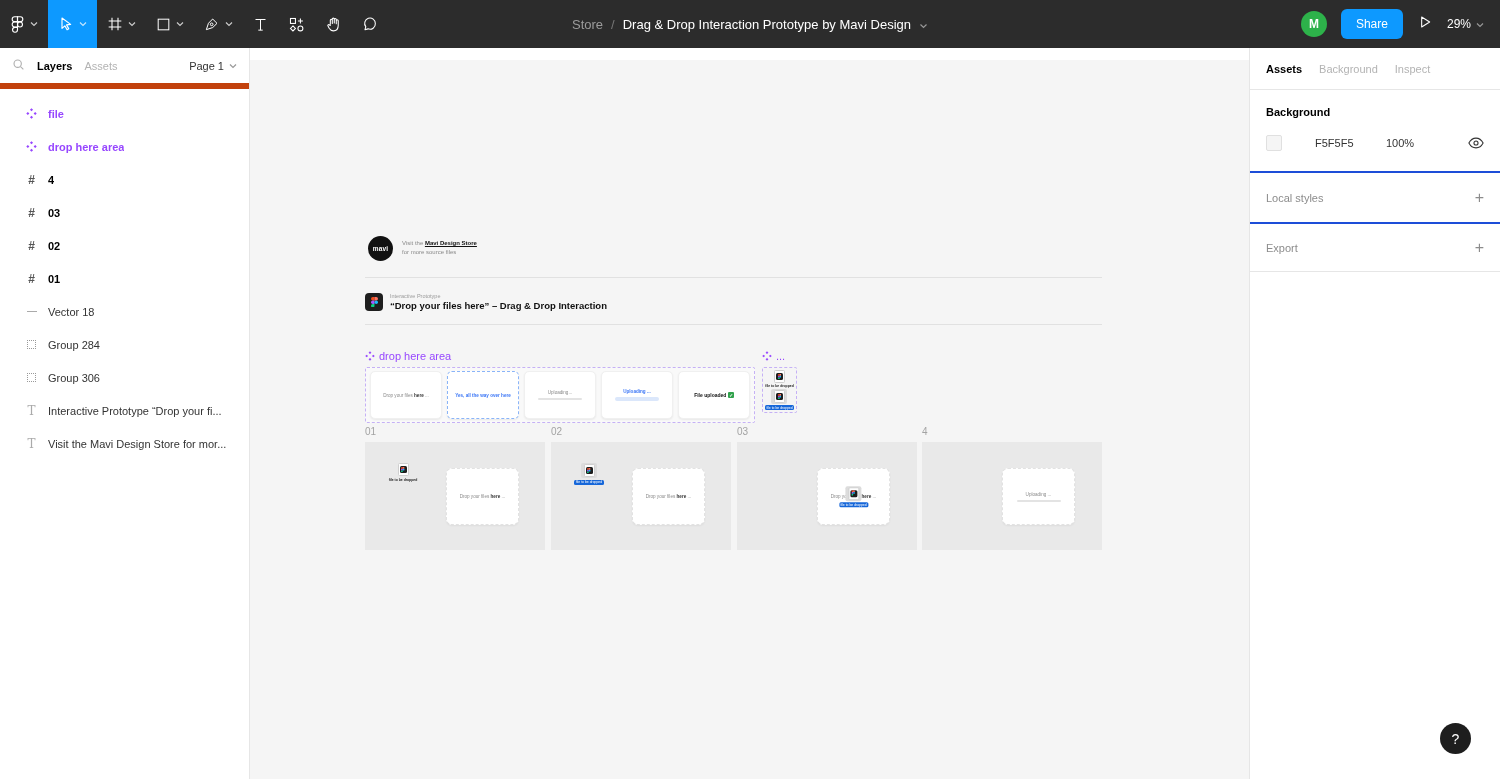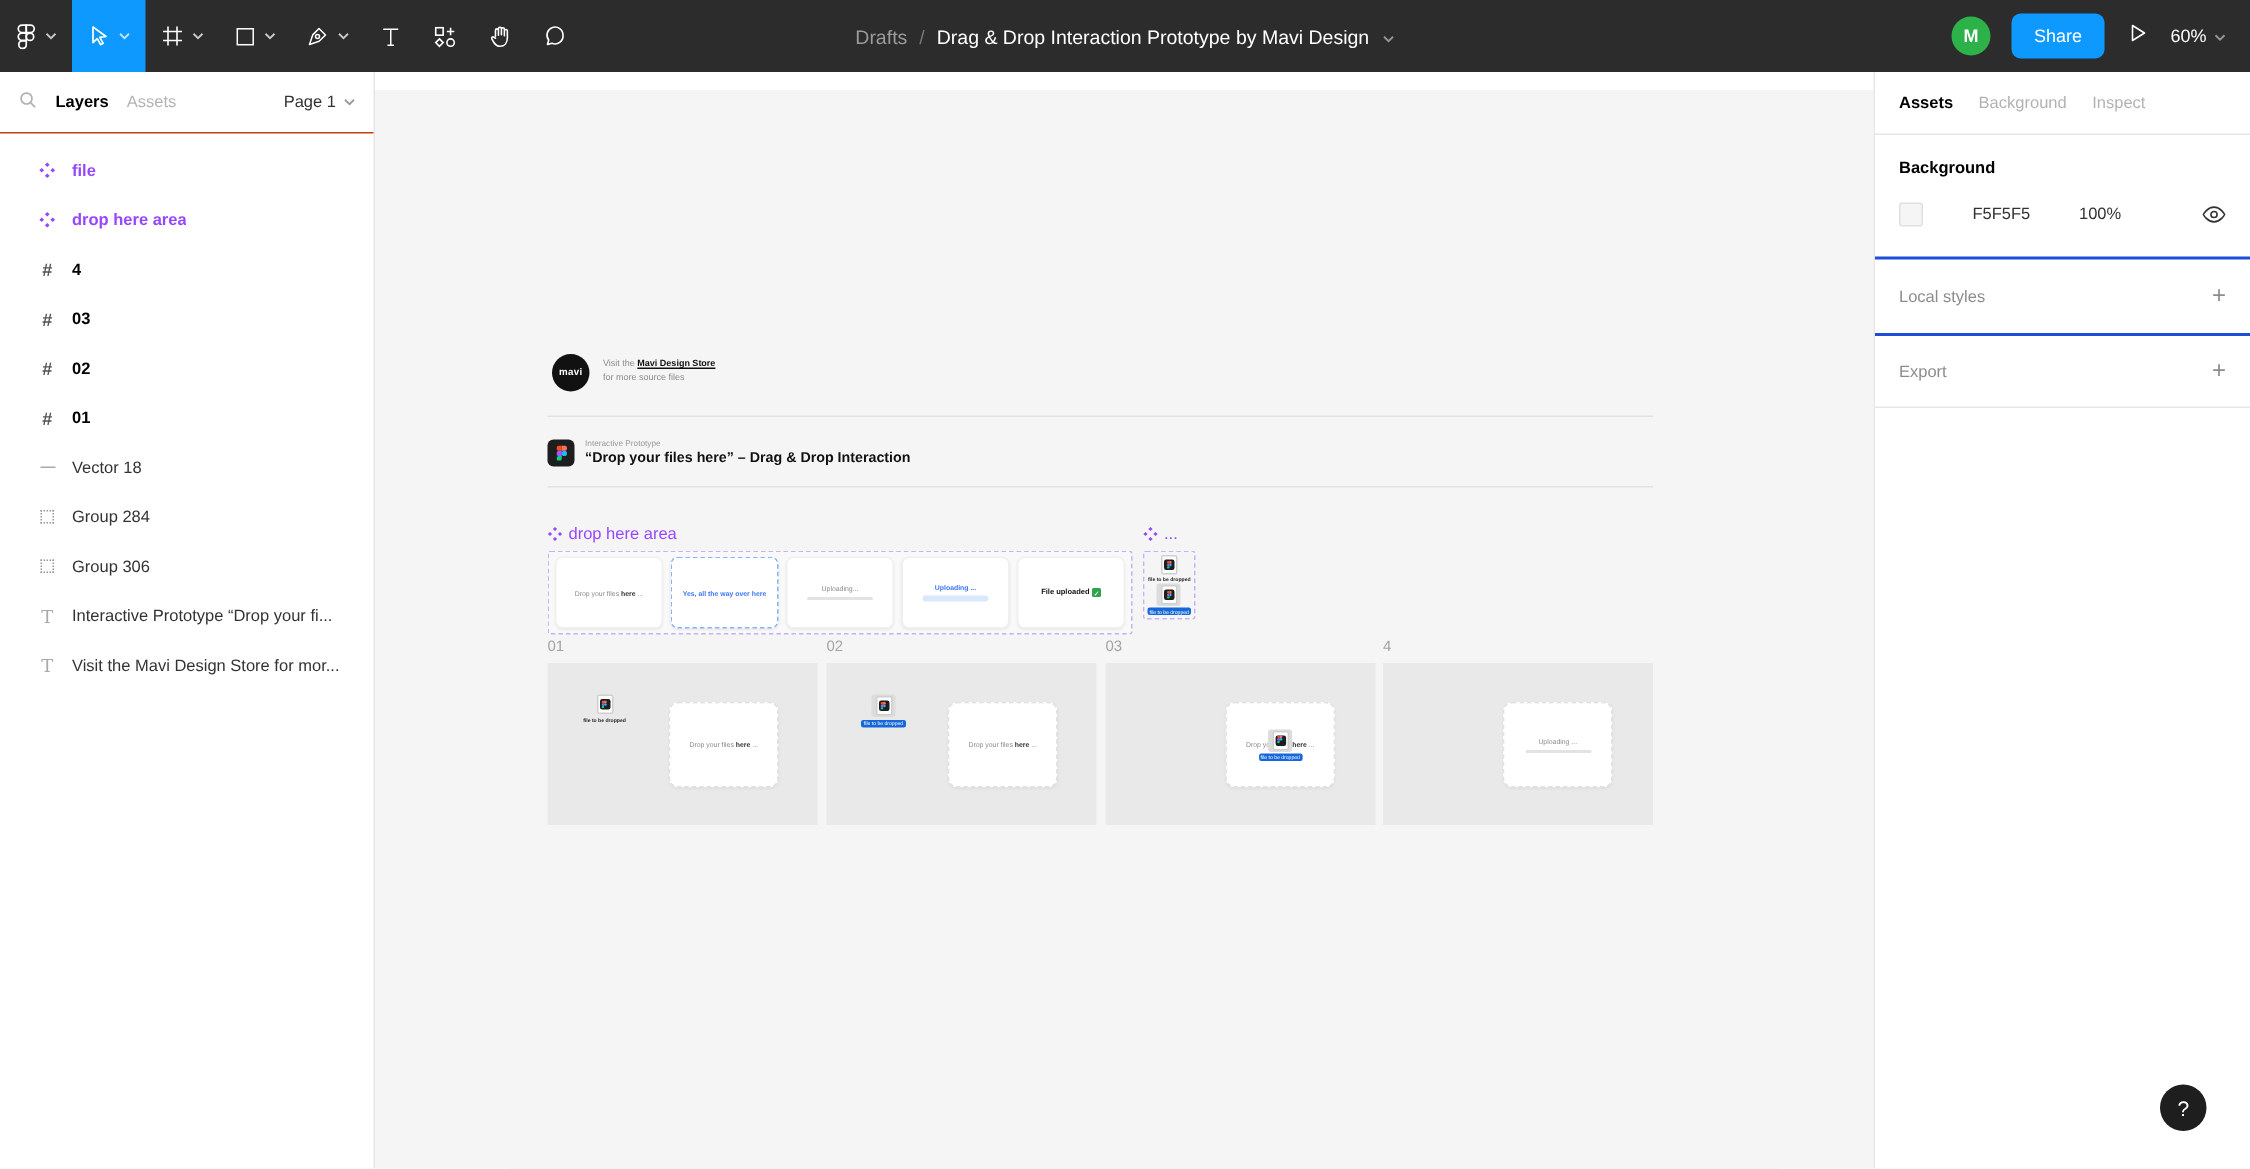--- a/index.html
+++ b/index.html
@@ -44,21 +44,21 @@
   }
   .zoom-ctl { display:flex; align-items:center; gap:5px; color:#fff; font-size:12px; cursor:pointer; }
 
   
   .left-sidebar {
     position:absolute; top:48px; left:0; width:250px; bottom:0;
     background:#fff; border-right:1px solid #e6e6e6; z-index:20;
   }
   .ls-header {
     height:41px; display:flex; align-items:center; padding:0 12px 0 12px;
-    border-bottom:1px solid #c2410c; font-size:11px;
+    border-bottom:6px solid #c2410c; font-size:11px;
   }
   .ls-tab { margin-left:12px; cursor:pointer; }
   .ls-tab.active { font-weight:bold; color:#000; }
   .ls-tab.inactive { color:#b3b3b3; }
   .ls-page { margin-left:auto; display:flex; align-items:center; gap:5px; color:#333; cursor:pointer; }
   .layer-list { padding-top:8px; }
   .layer-row {
     height:33px; display:flex; align-items:center; gap:10px;
     padding-left:25px; font-size:11px; color:#333; cursor:pointer; white-space:nowrap; overflow:hidden;
   }
@@ -292,40 +292,40 @@
     <div class="tool-btn">
       <span>
         <svg width="16" height="16" viewBox="0 0 24 24" fill="none" stroke="#fff" stroke-width="1.6" stroke-linejoin="round">          
             <path d="M20 11.3A8 8 0 1 0 5.7 16L4.5 20.5 9 19.3a8 8 0 0 0 11-8z"></path>
         </svg>
       </span>
     </div>
   </div>
 
   <div class="tb-title">
-    <span class="tb-crumb-folder">Drafts</span>
+    <span class="tb-crumb-folder">Store</span>
     <span class="tb-crumb-sep">/</span>
     <span class="tb-doc-title">Drag &amp; Drop Interaction Prototype by Mavi Design</span>
     <span class="chev">
       <svg width="9" height="6" viewBox="0 0 8 6" fill="none" stroke="#bbb" stroke-width="1.2">
           <path d="M1 1.5l3 3 3-3"></path>
         </svg>
     </span>
   </div>
 
   <div class="tb-right">
     <div class="avatar">M</div>
     <button class="share-btn">Share</button>
     <span>
       <svg width="16" height="16" viewBox="0 0 24 24" fill="none" stroke="#fff" stroke-width="1.6" stroke-linejoin="round">
         <path d="M7 4.5l12 7.5-12 7.5z"></path>
       </svg>
     </span>
     <div class="zoom-ctl">
-      <span>60%</span>
+      <span>29%</span>
       <span class="chev">
         <svg width="8" height="6" viewBox="0 0 8 6" fill="none" stroke="#bbb" stroke-width="1.2">
             <path d="M1 1.5l3 3 3-3"></path>
           </svg>
       </span>
     </div>
   </div>
 </div>
 
 <div class="left-sidebar">

